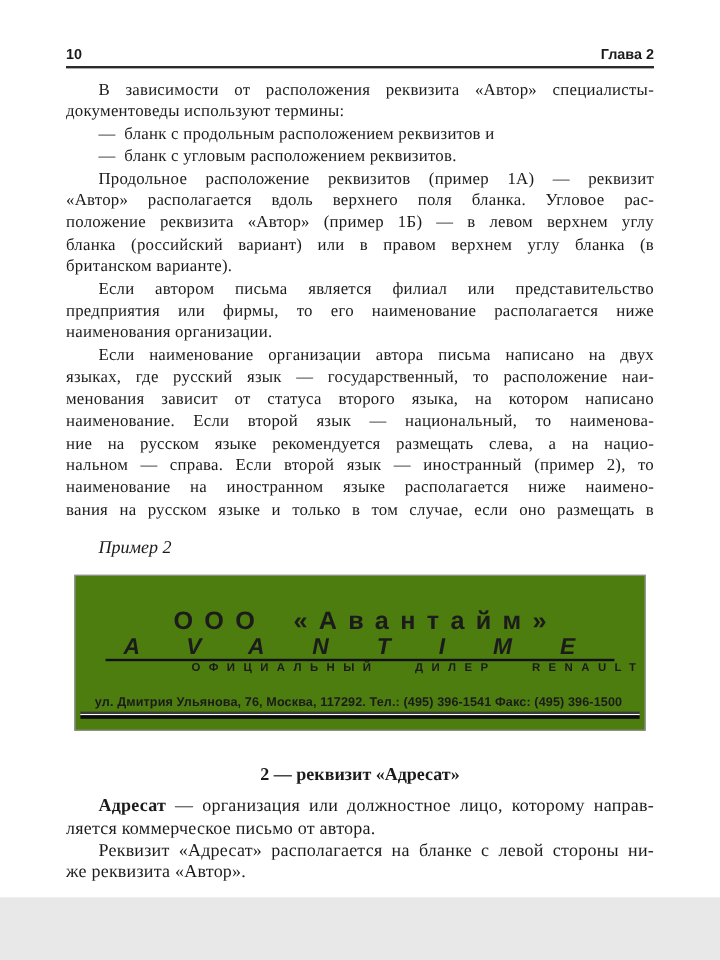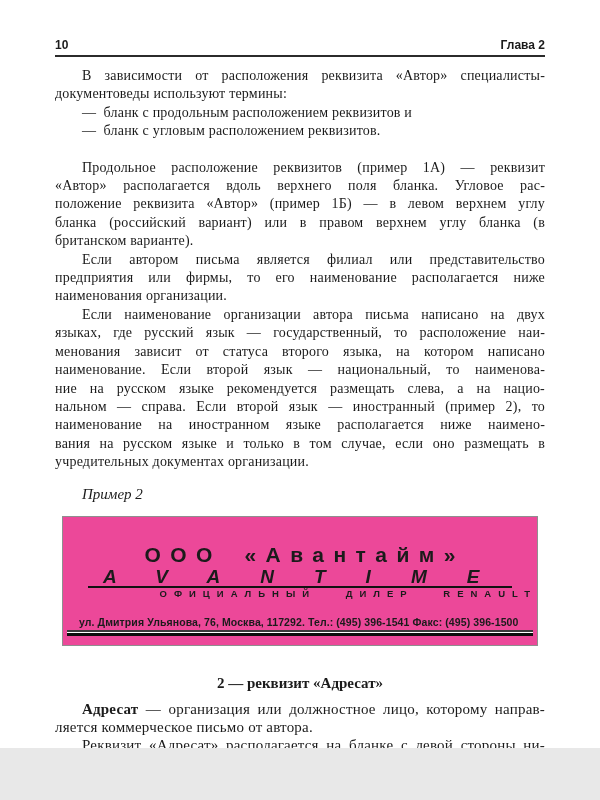--- a/index.html
+++ b/index.html
@@ -29,36 +29,36 @@
     letter-spacing:0.2px;
   }
   .tline{text-align:justify;text-align-last:justify;}
   .last-left{text-align-last:left;}
   .ind{text-indent:27px;}
   .list-line{
     text-align:left;text-align-last:left;
     white-space:pre-wrap;
     padding-left:27px;
   }
-  .gap-before{margin-top:18px;}
+  .gap-before{margin-top:0;}
   
   .example-label{
     margin:14px 55px 0 55px;
     padding-left:27px;
     font-style:italic;
     font-size:15px;
   }
   
   .specimen{
     position:relative;
     margin:13px 0 0 62px;
     width:476px;height:130px;
     border:1px solid #8f8f8f;
     box-sizing:border-box;
-    background:#ec4899;
+    background:#4d7c0f;
     font-family:"Liberation Sans", sans-serif;
   }
   .org-ru{
     margin-top:27px;
     text-align:center;
     font-weight:bold;font-size:21px;line-height:22px;
     letter-spacing:0.45em;text-indent:0.45em;
     word-spacing:0.35em;
     white-space:nowrap;
   }
@@ -137,21 +137,20 @@
       </div>
     <div>
         <div class="tline ind">Если наименование организации автора письма написано на двух</div>
         <div class="tline">языках, где русский язык — государственный, то расположение наи-</div>
         <div class="tline">менования зависит от статуса второго языка, на котором написано</div>
         <div class="tline">наименование. Если второй язык — национальный, то наименова-</div>
         <div class="tline">ние на русском языке рекомендуется размещать слева, а на нацио-</div>
         <div class="tline">нальном — справа. Если второй язык — иностранный (пример 2), то</div>
         <div class="tline">наименование на иностранном языке располагается ниже наимено-</div>
         <div class="tline">вания на русском языке и только в том случае, если оно размещать в</div>
-        <div class="tline last-left">учредительных документах организации.</div>
       </div>
   </div>
 
   <div class="example-label">Пример 2</div>
 
   <div class="specimen">
     <div class="org-ru">ООО «Авантайм»</div>
     <div class="org-en">AVANTIME</div>
     <div class="org-rule"></div>
     <div class="org-sub">ОФИЦИАЛЬНЫЙ ДИЛЕР RENAULT</div>

